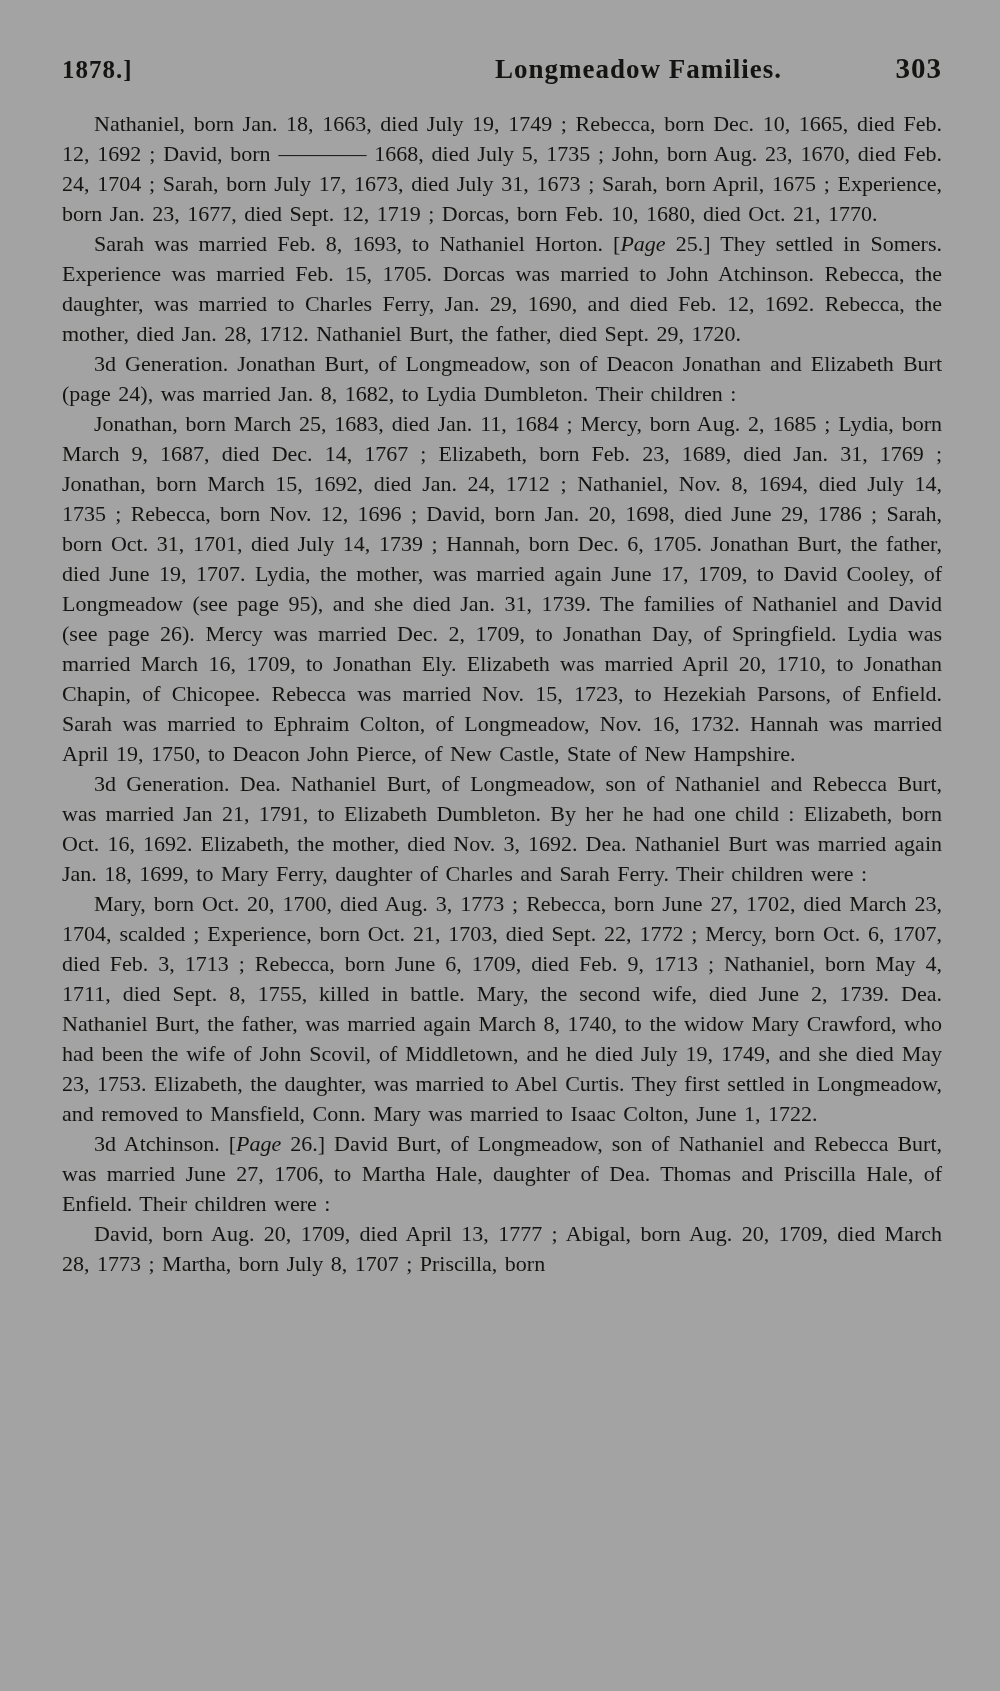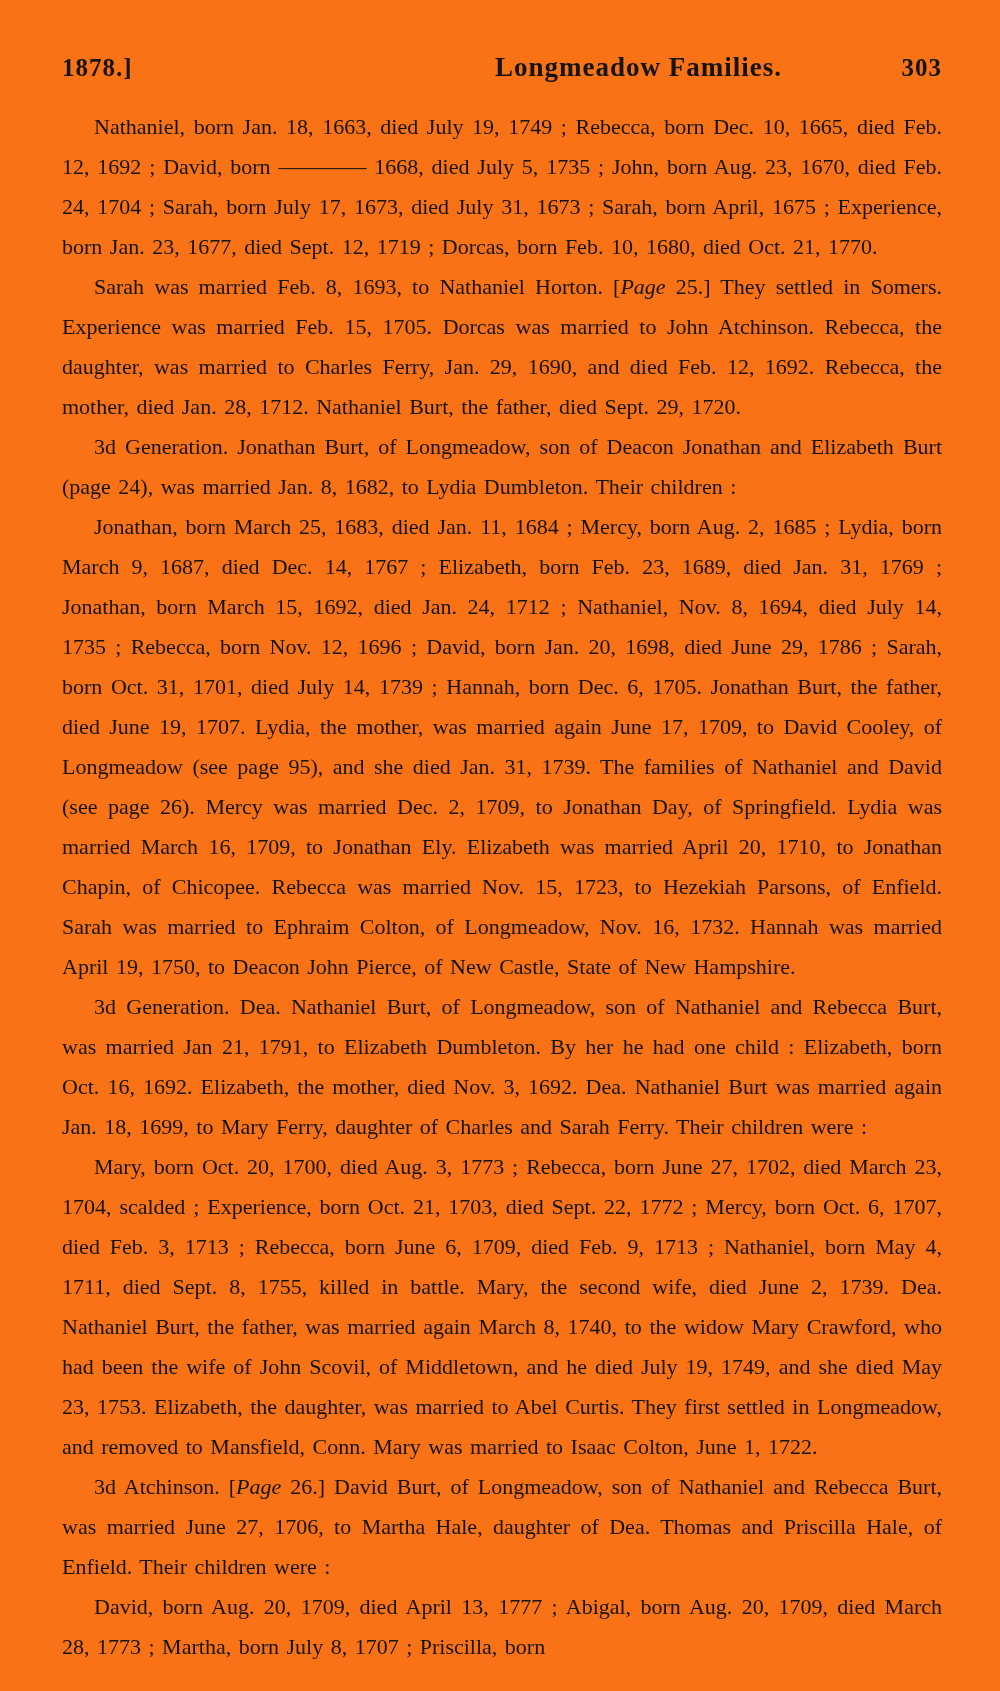--- a/index.html
+++ b/index.html
@@ -5,21 +5,21 @@
   html, body {
     margin: 0;
     padding: 0;
     background: #e9e9e7;
   }
   .scan-page {
     position: relative;
     width: 1000px;
     height: 1691px;
     margin: 0 auto;
-    background: #f97316;
+    background: #a3a3a3;
     box-sizing: border-box;
     padding: 52px 58px 0 62px;
     color: #141412;
     font-family: "Liberation Serif", "DejaVu Serif", serif;
   }
   .page-header {
     display: flex;
     align-items: baseline;
     justify-content: space-between;
     margin-bottom: 24px;
@@ -31,29 +31,29 @@
     flex: 0 0 160px;
   }
   .header-title {
     font-size: 27px;
     font-weight: bold;
     text-align: right;
     flex: 1 1 auto;
     letter-spacing: 1px;
   }
   .header-pageno {
-    font-size: 25px;
+    font-size: 29px;
     font-weight: bold;
     text-align: right;
     flex: 0 0 160px;
     letter-spacing: 1px;
   }
   .page-body {
     font-size: 22px;
-    line-height: 40px;
+    line-height: 30px;
     text-align: justify;
     word-spacing: 2px;
   }
   .page-body p.para {
     margin: 0;
     text-indent: 32px;
   }
   .page-body .it {
     font-style: italic;
     margin-top: 34px;

